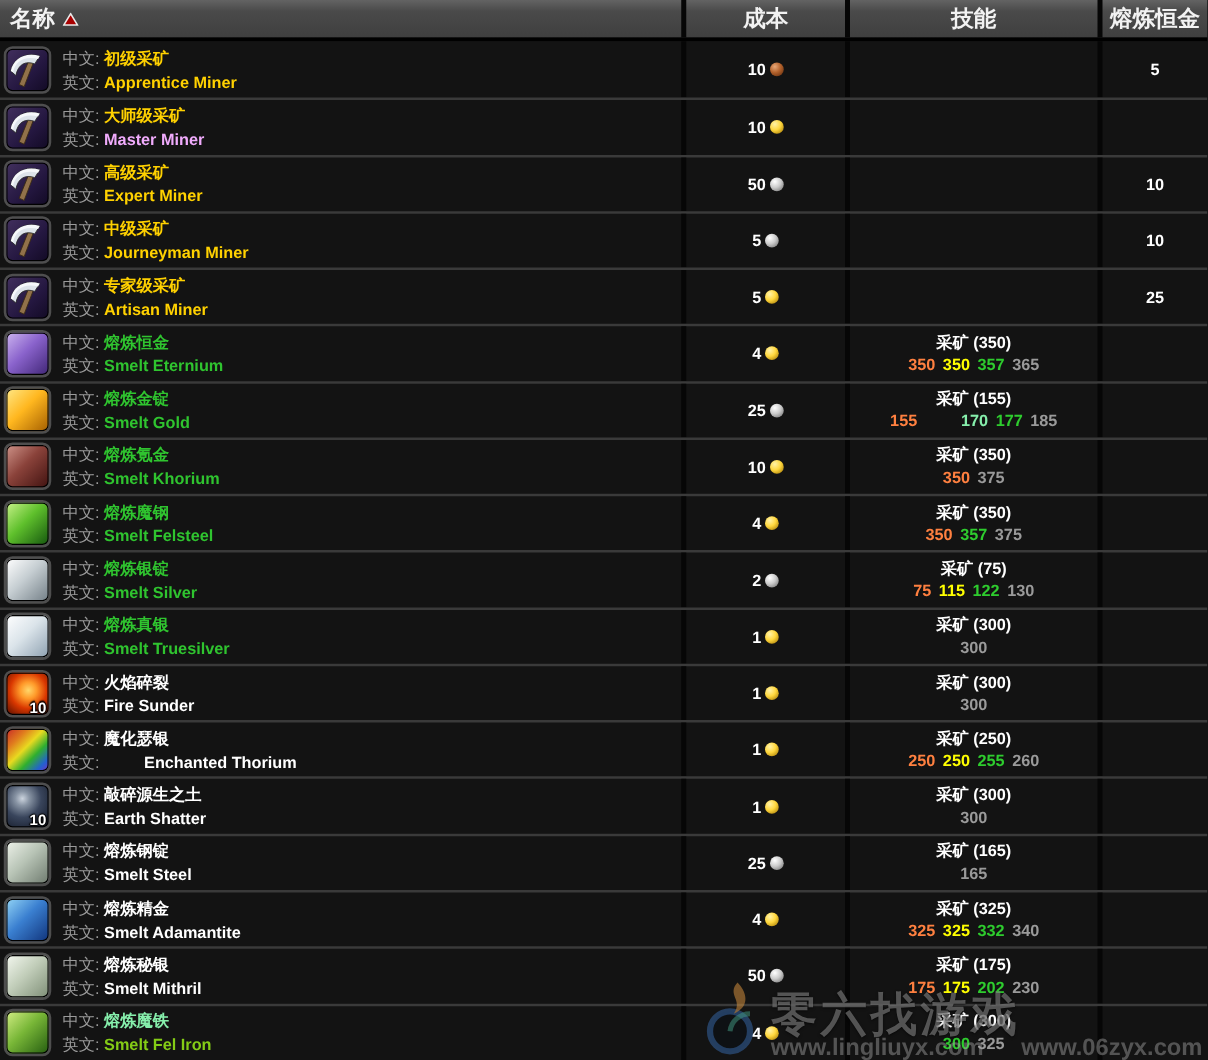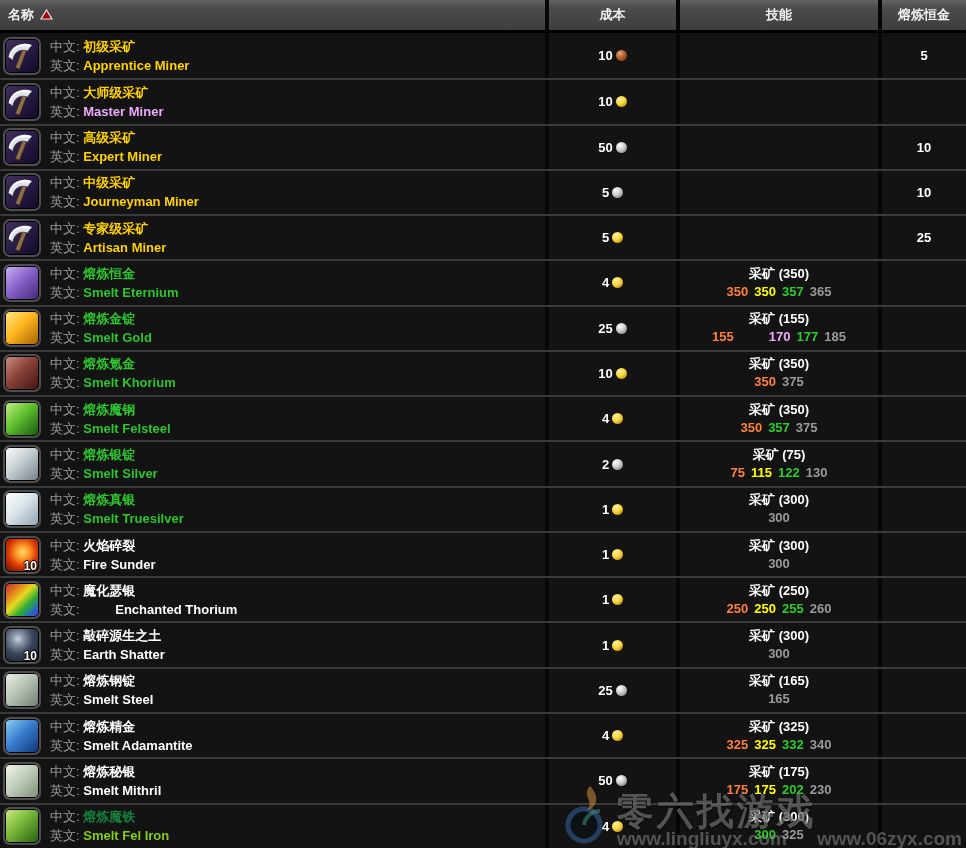--- a/index.html
+++ b/index.html
@@ -9,21 +9,21 @@
     font-family:"Liberation Sans","DejaVu Sans",sans-serif;
     -webkit-font-smoothing:antialiased;
   }
   .table{width:966px;height:848px;display:flex;flex-direction:column;}
 
   
   .thead{
     display:flex;height:33px;flex:0 0 33px;
     background:linear-gradient(#636363,#4a4a4a 30%,#3f3f3f);
     border-bottom:3px solid #000;box-sizing:border-box;
-    color:#f2f2f2;font-size:13px;font-weight:bold;
+    color:#f2f2f2;font-size:18px;font-weight:bold;
   }
   .th{display:flex;align-items:center;justify-content:center;box-sizing:border-box;}
   .th.c-name{flex:1;justify-content:flex-start;padding-left:8px;}
   .c-cost{width:131px;flex:0 0 131px;border-left:4px solid #060606;}
   .c-skill{width:202px;flex:0 0 202px;border-left:4px solid #060606;}
   .c-level{width:88px;flex:0 0 88px;border-left:4px solid #060606;}
   .sort-tri{margin-left:6px;display:inline-block;}
 
   
   .tbody{flex:1;display:flex;flex-direction:column;}
@@ -317,21 +317,21 @@
             <a class="ilink en" style="color: rgb(47, 196, 47);">Smelt Gold</a>
           </div>
         </div>
       </div>
       <div class="td c-cost">
         <span class="amount">25</span>
         <span class="coin" data-type="silver"></span>
       </div>
       <div class="td c-skill">
         <div class="skill-title">采矿 (155)</div>
-        <div class="skill-values"><span class="sv" style="color: rgb(255, 128, 64);">155</span><span class="sv" style="color: #f0abfc; margin-left: 32px;">170</span><span class="sv" style="color: rgb(46, 204, 46);">177</span><span class="sv" style="color: rgb(154, 154, 154);">185</span></div>
+        <div class="skill-values"><span class="sv" style="color: rgb(255, 128, 64);">155</span><span class="sv" style="color: #86efac; margin-left: 32px;">170</span><span class="sv" style="color: rgb(46, 204, 46);">177</span><span class="sv" style="color: rgb(154, 154, 154);">185</span></div>
       </div>
       <div class="td c-level">
         <span class="level-value"></span>
       </div>
     </div>
 
     <div class="tr">
       <div class="td c-name">
         <div class="icon" data-icon-type="bar" style="background: linear-gradient(135deg, rgb(207, 148, 138) 0%, rgb(138, 66, 58) 45%, rgb(64, 18, 16) 100%);">
           
@@ -633,21 +633,21 @@
 
     <div class="tr">
       <div class="td c-name">
         <div class="icon" data-icon-type="bar" style="background: linear-gradient(135deg, rgb(210, 238, 132) 0%, rgb(120, 182, 55) 45%, rgb(36, 92, 16) 100%);">
           
           
         </div>
         <div class="names">
           <div class="nline">
             <span class="lbl">中文:</span>
-            <a class="ilink" style="color: #15803d;">熔炼魔铁</a>
+            <a class="ilink" style="color: #86efac;">熔炼魔铁</a>
           </div>
           <div class="nline">
             <span class="lbl">英文:</span>
             <a class="ilink en" style="color: #84cc16;">Smelt Fel Iron</a>
           </div>
         </div>
       </div>
       <div class="td c-cost">
         <span class="amount">4</span>
         <span class="coin" data-type="gold"></span>

